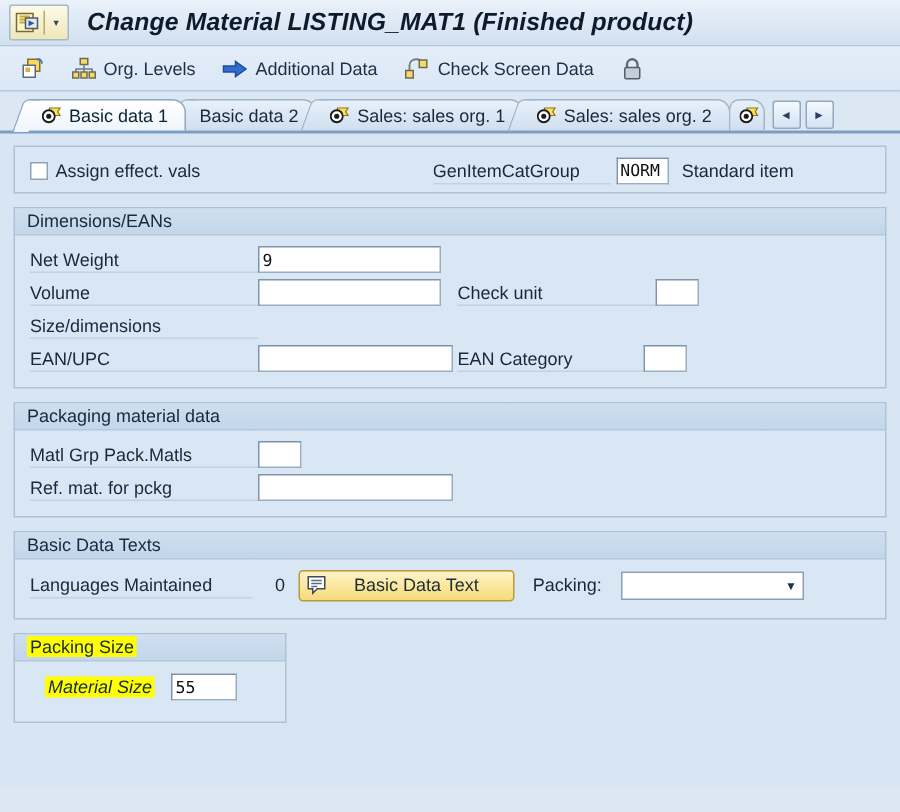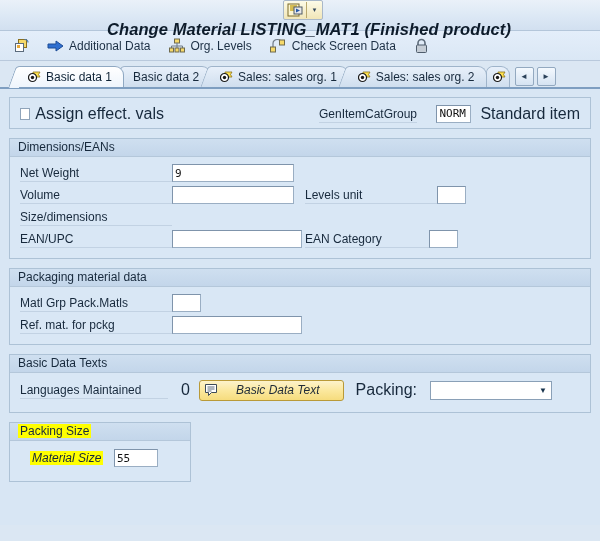--- a/index.html
+++ b/index.html
@@ -19,21 +19,20 @@
 
   
   .titlebar {
     height: 31px;
     background: linear-gradient(to bottom, #eaf1f9 0%, #dce8f5 55%, #d2e0f0 100%);
     border-bottom: 1px solid #b4c6da;
     display: flex;
     align-items: center;
     padding-left: 6px;
     box-sizing: border-box;
-    flex-direction: column;
   }
   .sysbtn {
     display: flex;
     align-items: center;
     height: 22px;
     border: 1px solid #a9b8c9;
     background: linear-gradient(to bottom, #fdfbe8, #f1e6b8);
     border-radius: 2px;
     padding: 0 1px;
   }
@@ -218,21 +217,21 @@
     font-family: "DejaVu Sans Mono", monospace;
     font-size: 11px;
     color: #111;
     padding: 0 2px;
     line-height: 16px;
     outline: none;
   }
   .fld::placeholder { color: #9aa6b2; }
 
   .plain {
-    font-size: 16px;
+    font-size: 12px;
     color: #17293c;
     white-space: nowrap;
   }
 
   
   .cbox {
     width: 12px; height: 12px;
     border: 1px solid #8fa4ba;
     background: #fff;
     box-sizing: border-box;
@@ -253,21 +252,20 @@
   .sapbtn {
     display: inline-flex;
     align-items: center;
     height: 21px;
     border: 1px solid #b99a38;
     border-radius: 3px;
     background: linear-gradient(to bottom, #fdf3cc 0%, #fbe89e 50%, #f6dc7d 100%);
     box-sizing: border-box;
     padding: 0 3px;
     cursor: pointer;
-    font-style: italic;
   }
   .sapbtn .bicon { width: 17px; height:17px; display:flex; align-items:center; justify-content:center;}
   .sapbtn .btxt {
     font-size: 12px;
     color: #1f2b38;
     padding: 0 20px 0 16px;
     white-space: nowrap;
   }
 
   
@@ -310,42 +308,42 @@
         <rect x="4.5" y="1.5" width="8" height="8" fill="#f6d96a" stroke="#8a6f1e"></rect>
         <rect x="1.5" y="5.5" width="8" height="8" fill="#ffffff" stroke="#5b6b7c"></rect>
         <rect x="3" y="7" width="3" height="3" fill="#e8a93a"></rect>
         <path d="M10.5 1.5c2.5 0 3.5 1.4 3.5 3" fill="none" stroke="#4a7bb8" stroke-width="1.2"></path>
       </svg>
     </span>
   </div>
 
   <div class="tb-item">
     <span class="tb-icon">
-      <svg width="17" height="14" viewBox="0 0 17 14">
-        <path d="M1 5h8V2l7 5-7 5V9H1z" fill="#2f6fd0" stroke="#1d4c96"></path>
-      </svg>
-    </span>
-    <span class="lbl">Additional Data</span>
-  </div>
-
-  <div class="tb-item">
-    <span class="tb-icon">
       <svg width="16" height="15" viewBox="0 0 16 15">
         <rect x="5.5" y="1" width="5" height="4" fill="#f6d96a" stroke="#6f6a4e"></rect>
         <path d="M8 5v3M2.5 8h11M2.5 8v2M8 8v2M13.5 8v2" stroke="#6f7a86" stroke-width="1"></path>
         <rect x="0.5" y="10" width="4" height="4" fill="#f6d96a" stroke="#6f6a4e"></rect>
         <rect x="6" y="10" width="4" height="4" fill="#f6d96a" stroke="#6f6a4e"></rect>
         <rect x="11.5" y="10" width="4" height="4" fill="#f6d96a" stroke="#6f6a4e"></rect>
       </svg>
     </span>
     <span class="lbl">Org. Levels</span>
   </div>
 
   <div class="tb-item">
     <span class="tb-icon">
+      <svg width="17" height="14" viewBox="0 0 17 14">
+        <path d="M1 5h8V2l7 5-7 5V9H1z" fill="#2f6fd0" stroke="#1d4c96"></path>
+      </svg>
+    </span>
+    <span class="lbl">Additional Data</span>
+  </div>
+
+  <div class="tb-item">
+    <span class="tb-icon">
       <svg width="16" height="15" viewBox="0 0 16 15">
         <path d="M3 10V5.5C3 3 5 1.5 7.5 1.5c2 0 3.5 1 4 2.5" fill="none" stroke="#6f7a86" stroke-width="1.2"></path>
         <rect x="0.5" y="9" width="5" height="5" fill="#f6d96a" stroke="#6f6a4e"></rect>
         <rect x="9.5" y="2" width="5" height="5" fill="#f6d96a" stroke="#6f6a4e"></rect>
       </svg>
     </span>
     <span class="lbl">Check Screen Data</span>
   </div>
 
   <div class="tb-item" style="padding:0 4px;">
@@ -414,39 +412,39 @@
 </div>
 
 <div class="content">
 
   <div class="panel flat" style="height:32px;padding:7px 10px;">
     <div class="row" style="height:17px;">
       <span class="cbox"></span>
       <span class="plain">Assign effect. vals</span>
 
       <span class="lab" style="width:118px;margin-left:155px;">GenItemCatGroup</span>
-      <input class="fld" style="width: 35px; margin-left: 19px;" value="NORM">
+      <input class="fld" style="width: 35px; margin-left: 4px;" value="NORM">
       <span class="plain" style="margin-left:9px;">Standard item</span>
     </div>
   </div>
 
   <div class="panel">
     <div class="panel-head">Dimensions/EANs</div>
     <div class="panel-body">
 
 
       <div class="row">
         <span class="lab" style="width:152px;">Net Weight</span>
         <input class="fld" style="width: 122px;" value="9">
       </div>
 
       <div class="row">
         <span class="lab" style="width:152px;">Volume</span>
         <input class="fld" style="width: 122px;" value="">
-        <span class="lab" style="width:132px;margin-left:11px;">Levels unit</span>
+        <span class="lab" style="width:132px;margin-left:11px;">Check unit</span>
         <input class="fld" style="width: 29px;" value="">
       </div>
 
       <div class="row">
         <span class="lab" style="width:152px;">Size/dimensions</span>
       </div>
 
       <div class="row">
         <span class="lab" style="width:152px;">EAN/UPC</span>
         <input class="fld" style="width: 130px;" value="">

